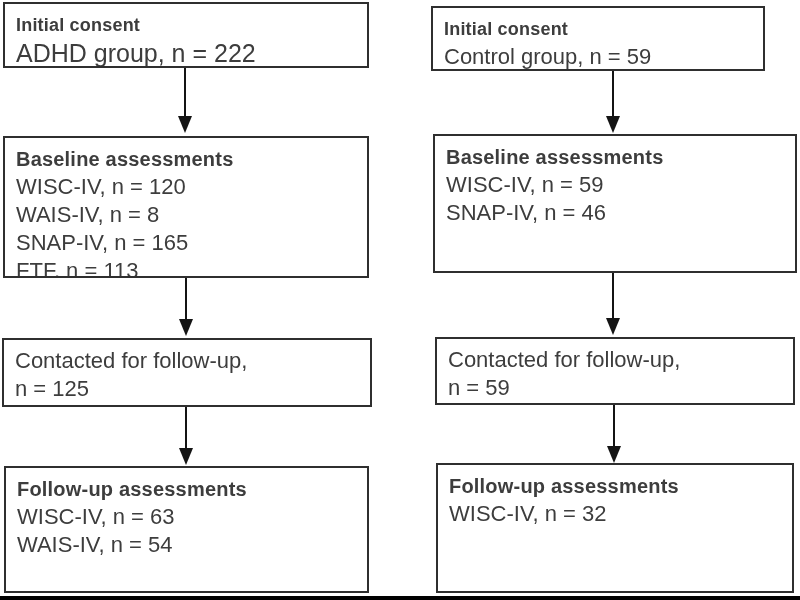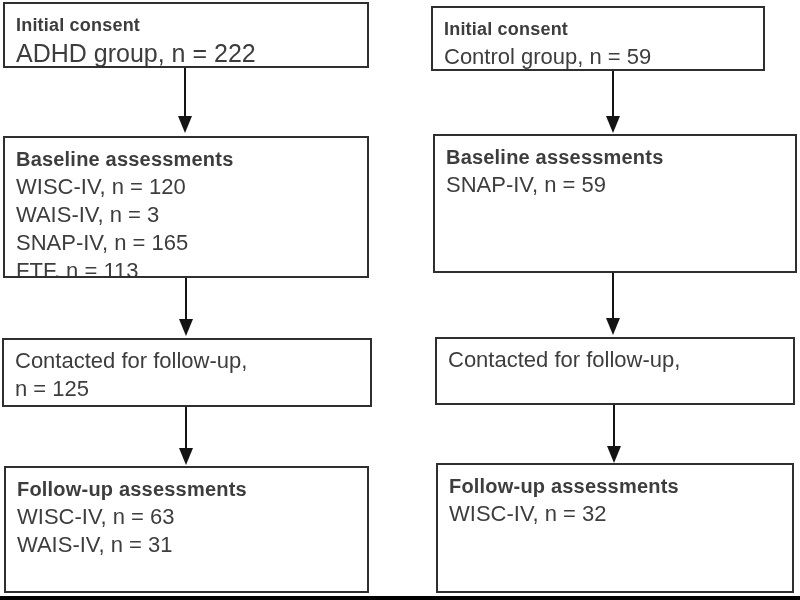--- a/index.html
+++ b/index.html
@@ -90,56 +90,58 @@
   <div class="box" id="box-a1">
     <div class="line heading">Initial consent</div>
     <div class="line lg">ADHD group, n = 222</div>
   </div>
 
   <div class="arrow" id="arrow-a1"></div>
 
   <div class="box" id="box-a2">
     <div class="line heading">Baseline assessments</div>
     <div class="line">WISC-IV, n = 120</div>
-    <div class="line">WAIS-IV, n = 3</div>
+    <div class="line">WAIS-IV, n = 8</div>
     <div class="line">SNAP-IV, n = 165</div>
     <div class="line">FTF, n = 113</div>
   </div>
 
   <div class="arrow" id="arrow-a2"></div>
 
   <div class="box" id="box-a3">
     <div class="line">Contacted for follow-up,</div>
     <div class="line">n = 125</div>
   </div>
 
   <div class="arrow" id="arrow-a3"></div>
 
   <div class="box" id="box-a4">
     <div class="line heading">Follow-up assessments</div>
     <div class="line">WISC-IV, n = 63</div>
-    <div class="line">WAIS-IV, n = 31</div>
+    <div class="line">WAIS-IV, n = 54</div>
   </div>
 
   <div class="box" id="box-c1">
     <div class="line heading">Initial consent</div>
     <div class="line">Control group, n = 59</div>
   </div>
 
   <div class="arrow" id="arrow-c1"></div>
 
   <div class="box" id="box-c2">
     <div class="line heading">Baseline assessments</div>
-    <div class="line">SNAP-IV, n = 59</div>
+    <div class="line">WISC-IV, n = 59</div>
+    <div class="line">SNAP-IV, n = 46</div>
   </div>
 
   <div class="arrow" id="arrow-c2"></div>
 
   <div class="box" id="box-c3">
     <div class="line">Contacted for follow-up,</div>
+    <div class="line">n = 59</div>
   </div>
 
   <div class="arrow" id="arrow-c3"></div>
 
   <div class="box" id="box-c4">
     <div class="line heading">Follow-up assessments</div>
     <div class="line">WISC-IV, n = 32</div>
   </div>
 
   <div class="bottom-bar"></div>

